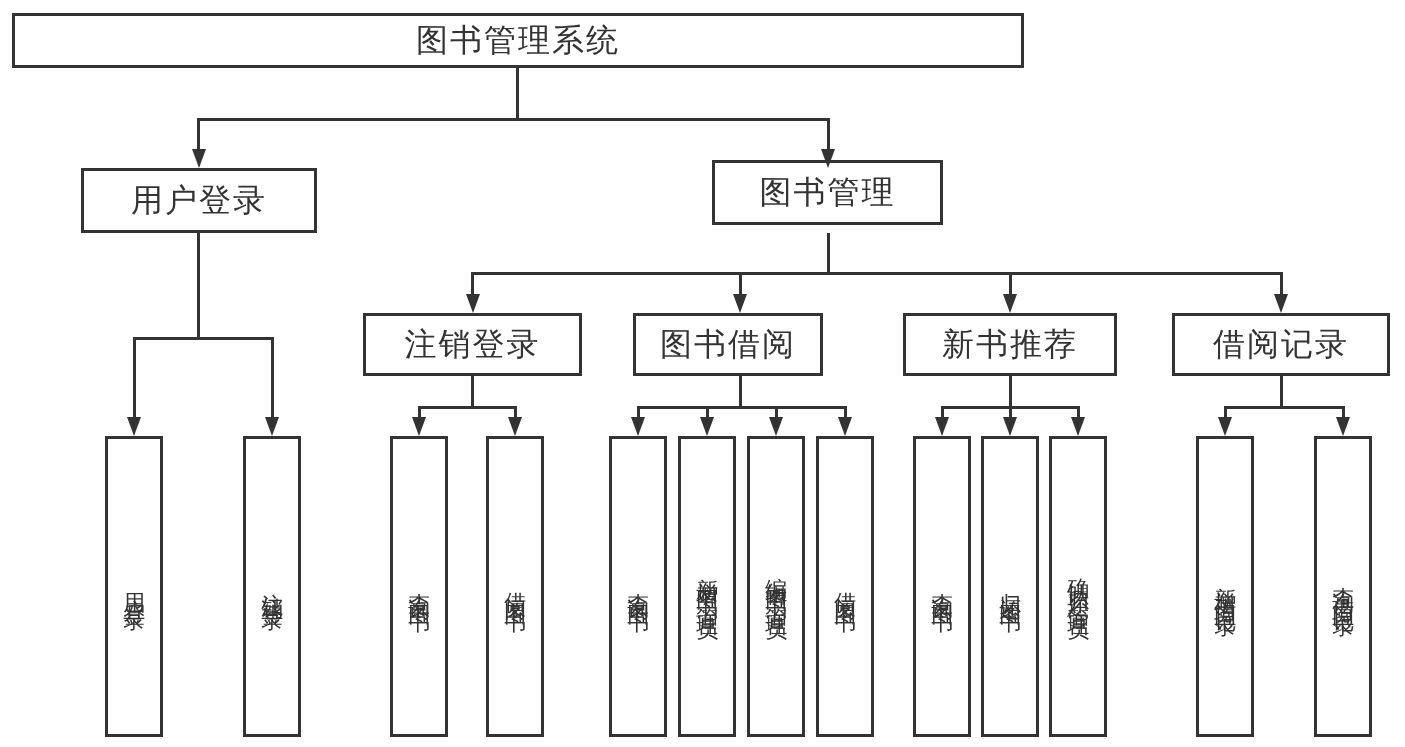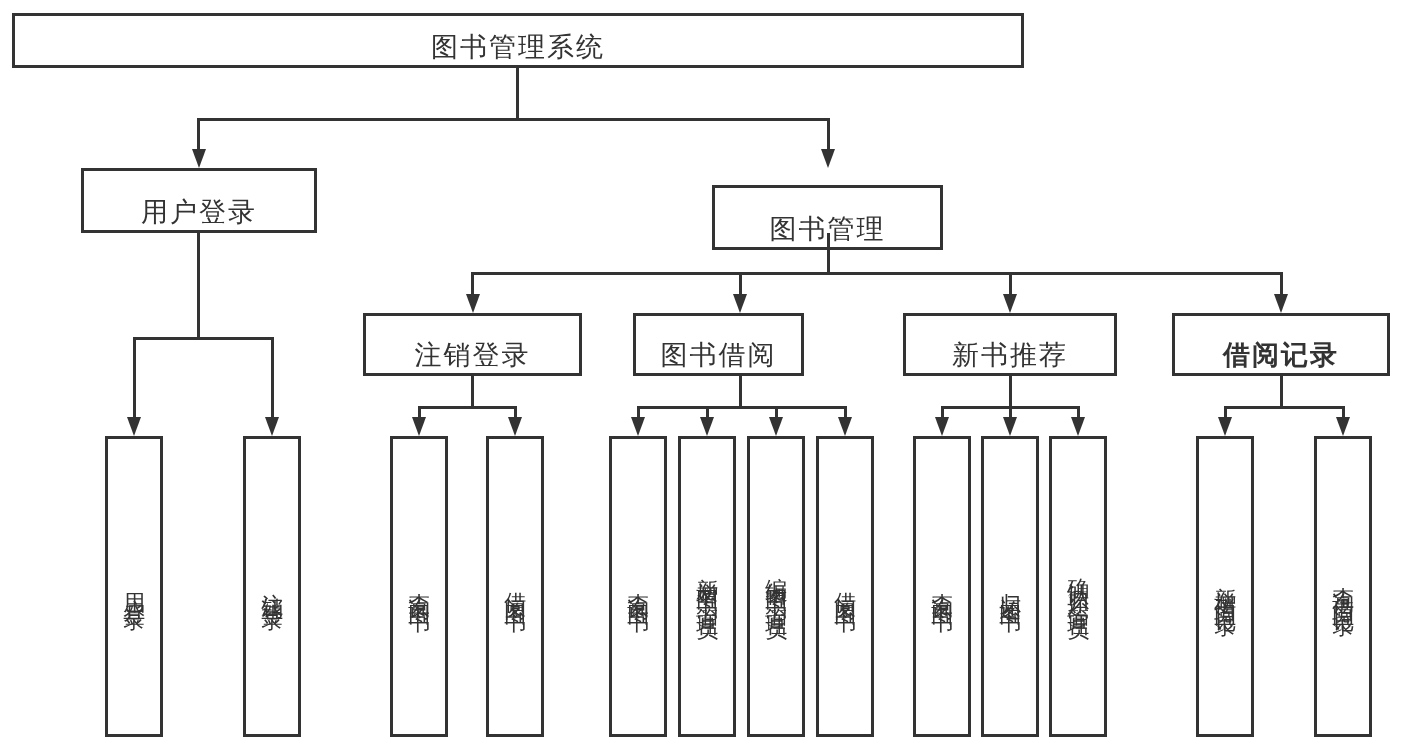--- a/index.html
+++ b/index.html
@@ -11,21 +11,21 @@
   html,body{margin:0;padding:0;background:#fff;}
   .canvas{
     position:relative;width:1405px;height:747px;background:var(--bg);
     font-family:"DejaVu Sans","Liberation Sans",sans-serif;overflow:hidden;
   }
   .box{
     position:absolute;box-sizing:border-box;background:#fff;
     border:3px solid var(--line);color:var(--text);
     display:flex;align-items:center;justify-content:center;
   }
-  .box-h{font-size:27px;letter-spacing:2px;align-items:flex-end;}
+  .box-h{font-size:32px;letter-spacing:2px;}
   .box-v>span{
     writing-mode:vertical-rl;text-orientation:mixed;
     font-size:22px;letter-spacing:6px;line-height:1.2;white-space:nowrap;
   }
   .vl{position:absolute;width:3px;background:var(--line);}
   .hl{position:absolute;height:3px;background:var(--line);}
   .ah{
     position:absolute;width:0;height:0;
     border-left:7px solid transparent;border-right:7px solid transparent;
     border-top:19px solid var(--line);
@@ -42,37 +42,37 @@
 <div class="canvas">
 
   <div class="box box-h" style="left:12px;top:13px;width:1012px;height:55px;">
     <span>图书管理系统</span>
   </div>
 
   <div class="box box-h" style="left:81px;top:168px;width:236px;height:65px;">
     <span>用户登录</span>
   </div>
 
-  <div class="box box-h" style="left:712px;top:185px;width:231px;height:65px;">
+  <div class="box box-h" style="left:712px;top:160px;width:231px;height:65px;">
     <span>图书管理</span>
   </div>
 
   <div class="box box-h" style="left:363px;top:313px;width:219px;height:63px;">
     <span>注销登录</span>
   </div>
 
-  <div class="box box-h" style="left:633px;top:313px;width:171px;height:63px;">
+  <div class="box box-h" style="left:633px;top:313px;width:190px;height:63px;">
     <span>图书借阅</span>
   </div>
 
   <div class="box box-h" style="left:903px;top:313px;width:214px;height:63px;">
     <span>新书推荐</span>
   </div>
 
-  <div class="box box-h" style="left:1172px;top:313px;width:218px;height:63px;font-weight:bold;">
+  <div class="box box-h" style="left:1172px;top:313px;width:218px;height:63px;">
     <span>借阅记录</span>
   </div>
 
   <div class="box box-v" style="left:105px;top:436px;width:58px;height:301px;">
     <span>用户登录</span>
   </div>
 
   <div class="box box-v" style="left:243px;top:436px;width:58px;height:301px;">
     <span>注销登录</span>
   </div>

